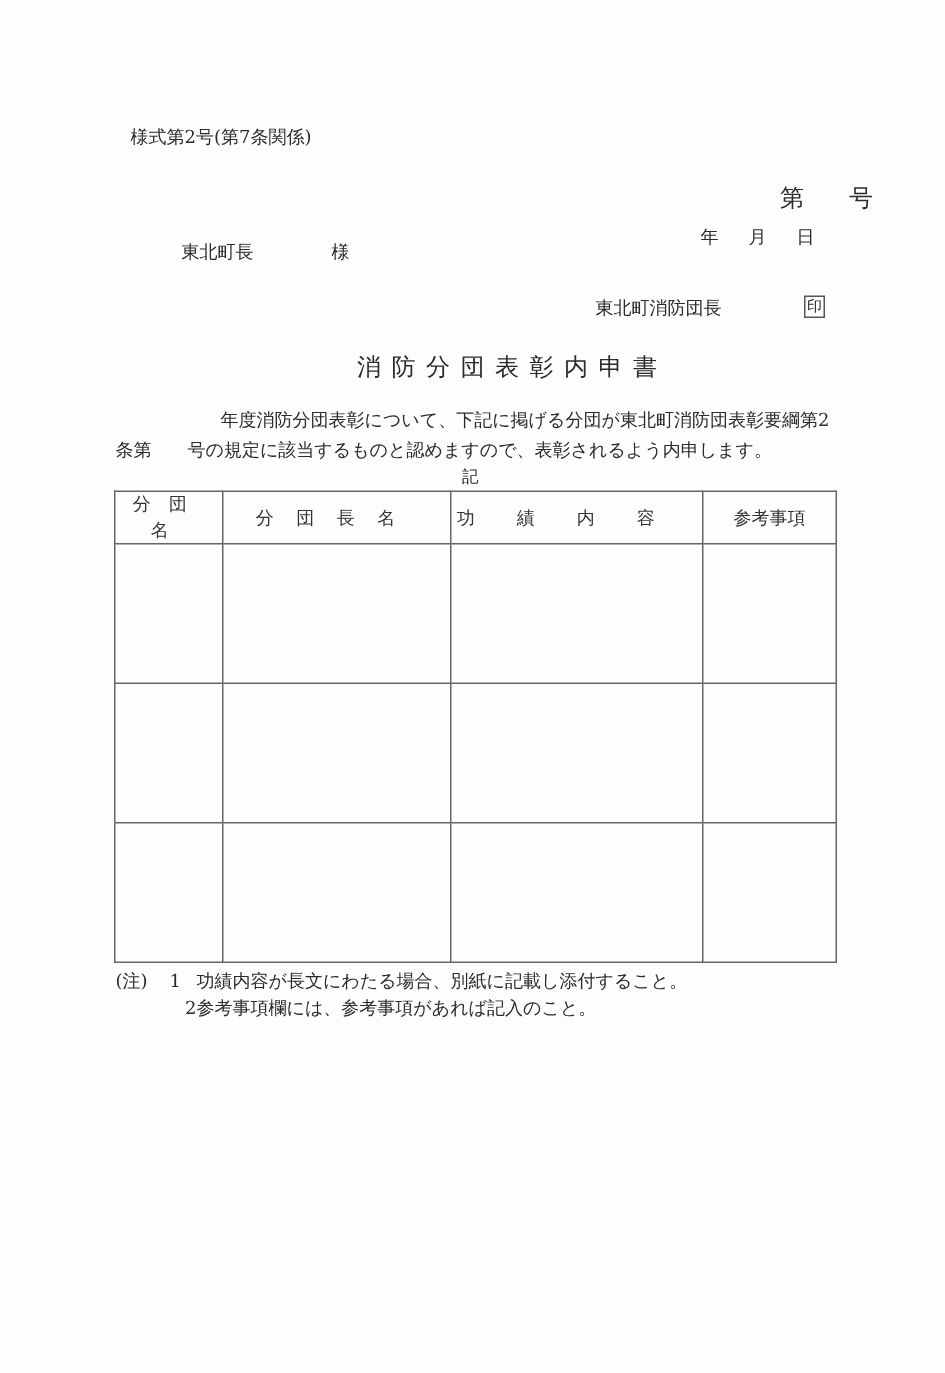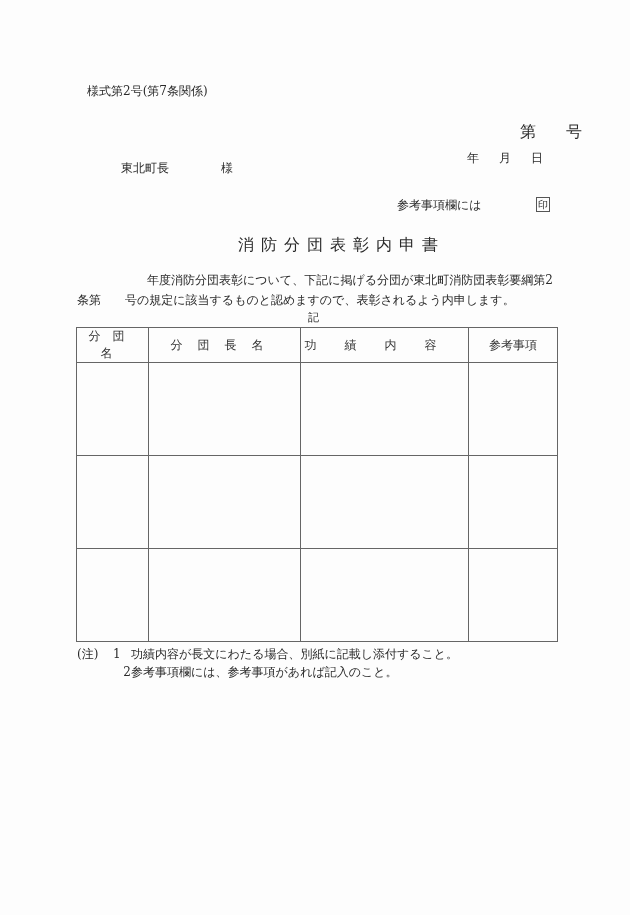--- a/index.html
+++ b/index.html
@@ -97,21 +97,21 @@
 </div>
 
 <div class="abs doc-date">
   <span>年</span><span class="gap"></span><span>月</span><span class="gap"></span><span>日</span>
 </div>
 
 <div class="abs addressee">
   <span>東北町長</span><span class="gap"></span><span>様</span>
 </div>
 
-<div class="abs sender">参考事項欄には</div>
+<div class="abs sender">東北町消防団長</div>
 <div class="abs seal">印</div>
 
 <div class="abs doc-title">消防分団表彰内申書</div>
 
 <div class="abs body-line1">年度消防分団表彰について、下記に掲げる分団が東北町消防団表彰要綱第2</div>
 <div class="abs body-line2">
   <span>条第</span><span class="gap"></span><span>号の規定に該当するものと認めますので、表彰されるよう内申します。</span>
 </div>
 
 <div class="abs ki-label">記</div>

